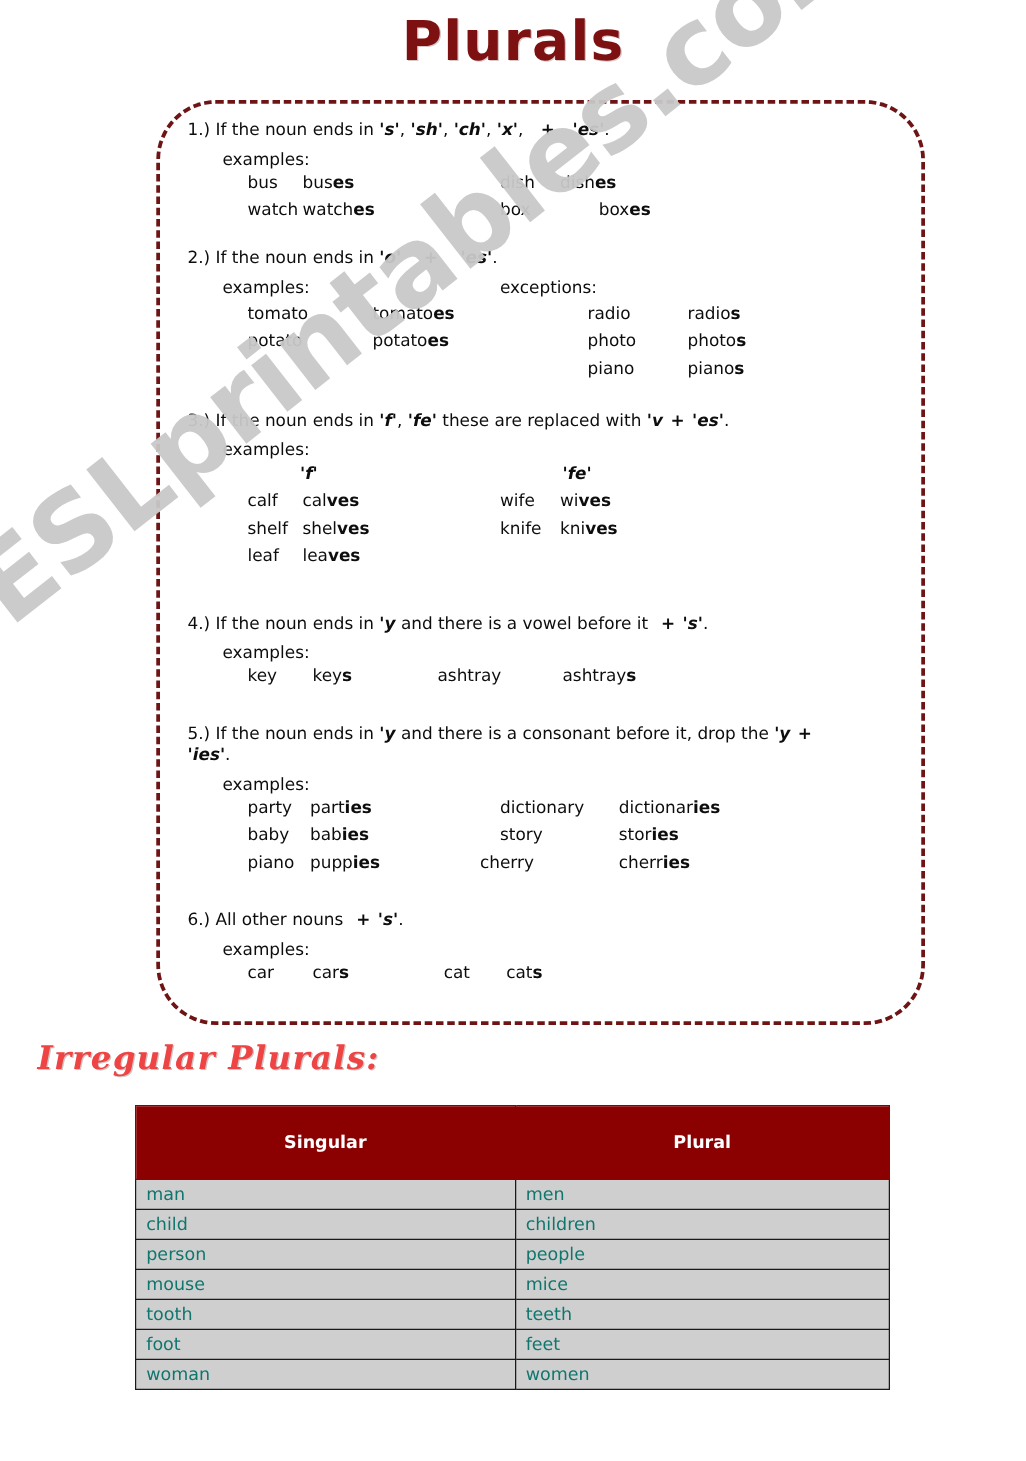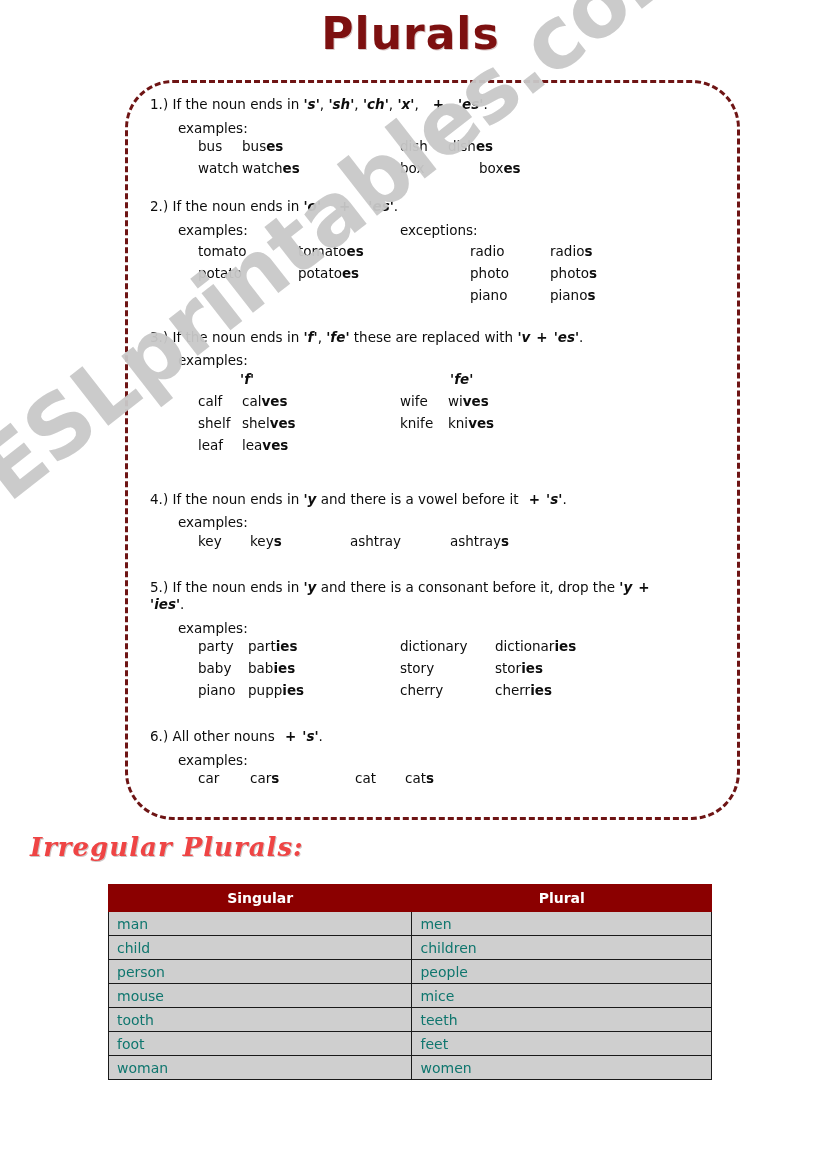--- a/index.html
+++ b/index.html
@@ -154,21 +154,21 @@
     z-index: 6;
     font-family: "DejaVu Sans", sans-serif;
   }
   #irregular-table th {
     background: #8b0000;
     color: #ffffff;
     font-size: 14px;
     font-weight: bold;
     text-align: center;
     height: 26px;
-    padding: 0;
+    padding: 16px;
     border: 1px solid #8b0000;
   }
   #irregular-table td {
     background: #cfcfcf;
     color: #0f766e;
     font-size: 14px;
     height: 23px;
     padding: 0 0 0 8px;
     border: 1px solid #1a1a1a;
     border-top: 1px solid #1a1a1a;
@@ -287,21 +287,21 @@
       </div>
       <div class="pair-row">
         <span class="c1" style="left:48px;">baby</span>
         <span class="c2" style="left:98px;"><span>bab</span><span class="sfx">ies</span></span>
         <span class="c3" style="left:250px;">story</span>
         <span class="c4" style="left:345px;"><span>stor</span><span class="sfx">ies</span></span>
       </div>
       <div class="pair-row">
         <span class="c1" style="left:48px;">piano</span>
         <span class="c2" style="left:98px;"><span>pupp</span><span class="sfx">ies</span></span>
-        <span class="c3" style="left:250px;">cherry</span>
+        <span class="c3" style="left:234px;">cherry</span>
         <span class="c4" style="left:345px;"><span>cherr</span><span class="sfx">ies</span></span>
       </div>
     </div>
 
     <div class="rule-block" style="margin-top:22px;">
       <div class="rule-head"><span>6.) All other nouns </span><span class="plus">+</span><span class="em">'s'</span><span>.</span>
       </div>
       <div class="examples-label">examples:</div>
       <div class="pair-row">
         <span class="c1" style="left:48px;">car</span>

